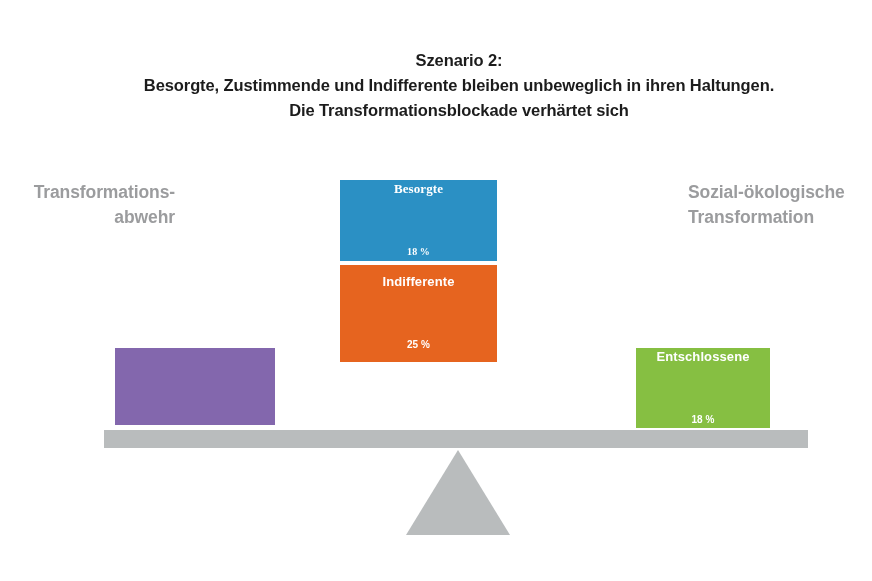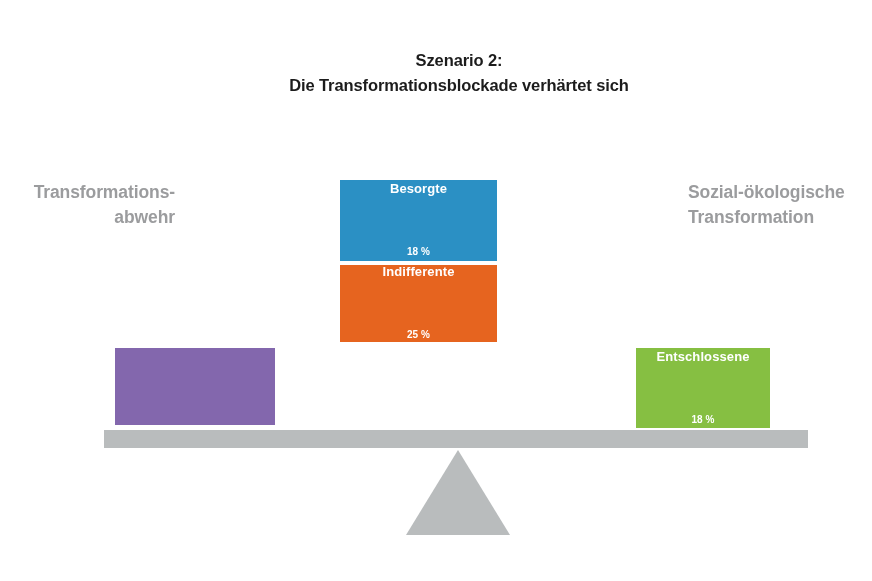--- a/index.html
+++ b/index.html
@@ -102,32 +102,33 @@
   .group-box .group-value {
     display: block;
     font-weight: bold;
     font-size: 10px;
     line-height: 19px;
     letter-spacing: 0.1px;
     margin-top: 44px;
   }
 
   #box-ablehnende   { left: 115px; top: 348px; width: 160px; height: 77px; gap: 23px; }
-  #box-besorgte     { left: 340px; top: 180px; width: 157px; height: 81px; }
-  #box-indifferente { left: 340px; top: 265px; width: 157px; height: 77px; }
+  #box-besorgte     { left: 340px; top: 180px; width: 157px; height: 81px; font-family: Liberation Serif, serif; }
+  #box-indifferente { left: 340px; top: 265px; width: 157px; height: 97px; }
   #box-zustimmende  { left: 413px; top: 350px; width: 156px; height: 78px; }
   #box-entschlossene{ left: 636px; top: 348px; width: 134px; height: 80px; }
 </style>
 </head>
 <body>
 
 <div id="stage">
 
   <div id="title-block">
     <span class="title-line">Szenario 2:</span>
+    <span class="title-line">Besorgte, Zustimmende und Indifferente bleiben unbeweglich in ihren Haltungen.</span>
     <span class="title-line">Die Transformationsblockade verhärtet sich</span>
   </div>
 
   <div class="pole-label" id="pole-left">
     <span>Transformations-</span><br>
     <span>abwehr</span>
   </div>
 
   <div class="pole-label" id="pole-right">
     <span>Sozial-ökologische</span><br>

